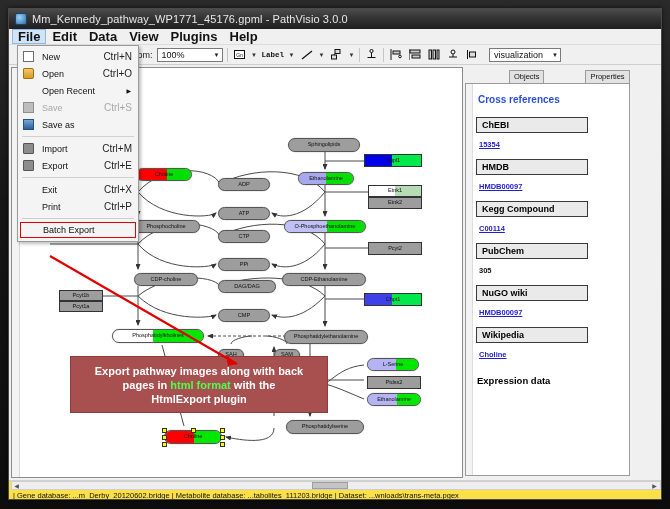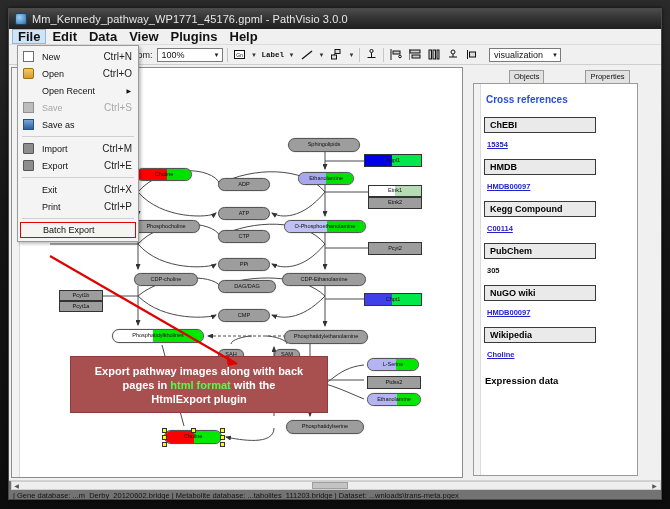--- a/index.html
+++ b/index.html
@@ -119,21 +119,21 @@
     position:absolute; left:4px; top:2px; width:190px; height:14px;
     display:flex; align-items:flex-end; gap:1px;
   }
   .tab{
     font-size:7.5px; color:#111; padding:1px 4px 1px 4px;
     border:1px solid #9a9a9a; border-bottom:none; background:#e2e2e2;
     line-height:10px; height:13px;margin-left:40px;
   }
   .tab.sel{ background:#fff; height:14px; font-weight:normal; }
   #side-body{
-    position:absolute; left:8px; top:16px; width:165px; height:393px;
+    position:absolute; left:0; top:16px; width:165px; height:393px;
     background:#ffffff; border:1px solid #9a9a9a;
     overflow:hidden;
   }
   #side-scroll-l{
     position:absolute; left:0; top:0; width:7px; height:391px; background:#f3f3f3;
     border-right:1px solid #dcdcdc;
   }
   #side-content{ position:absolute; left:8px; top:4px; width:181px; }
   .xref-title{
     font-size:10px; color:#2a4fd6; font-weight:bold; margin:6px 0 12px 4px;
@@ -145,21 +145,21 @@
   }
   .xref-val{
     font-size:7.5px; margin:4px 0 10px 5px; color:#2222cc;
     text-decoration:underline; font-weight:bold; display:inline-block;
   }
   .xref-val.plain{ color:#111; text-decoration:none; }
   .expr-title{ font-size:9.5px; font-weight:bold; color:#000; margin:6px 0 7px 3px;}
   
   #statusbar{
     position:absolute; left:0; top:471px; width:654px; height:21px;
-    background:#737373; border-top:1px solid #d2d2d2;
+    background:#fde047; border-top:1px solid #d2d2d2;
   }
   #hscroll{
     position:absolute; left:2px; top:0px; width:650px; height:9px;
     background:#eee; border:1px solid #cfcfcf; display:flex; align-items:center;
   }
   #hscroll .thumb{
     position:absolute; left:300px; width:36px; height:7px; background:#c4c4c4;
     border:1px solid #9f9f9f;
   }
   #hscroll .ar{ font-size:6px;color:#555; width:9px; text-align:center;}

